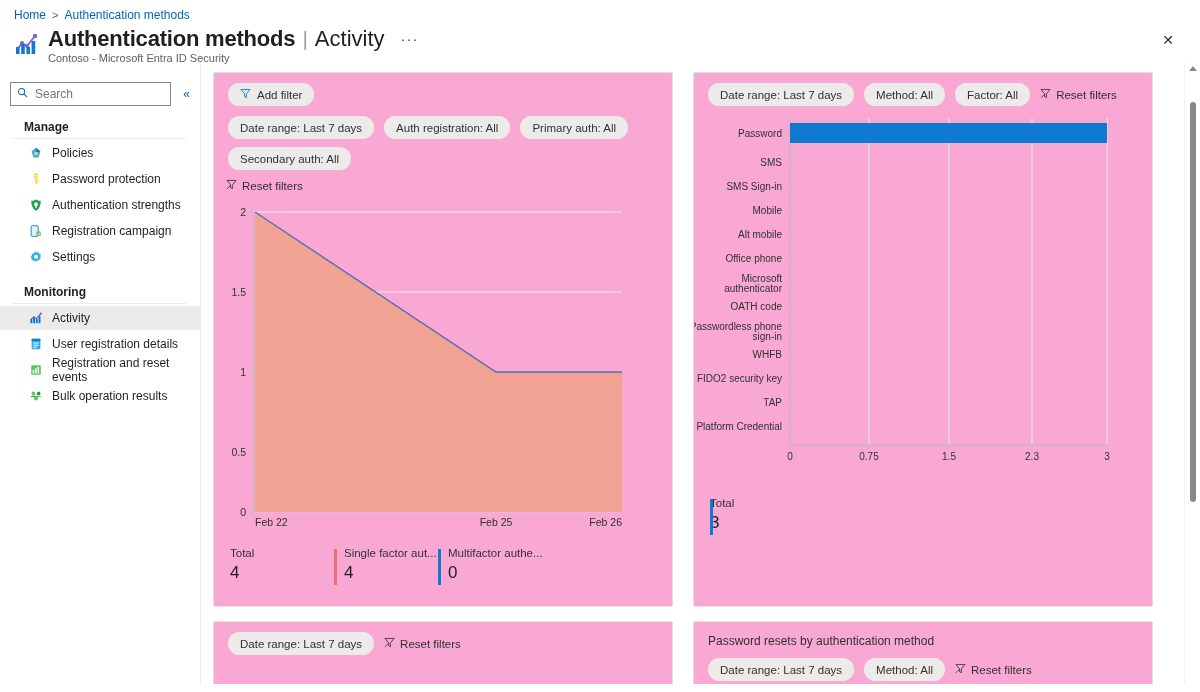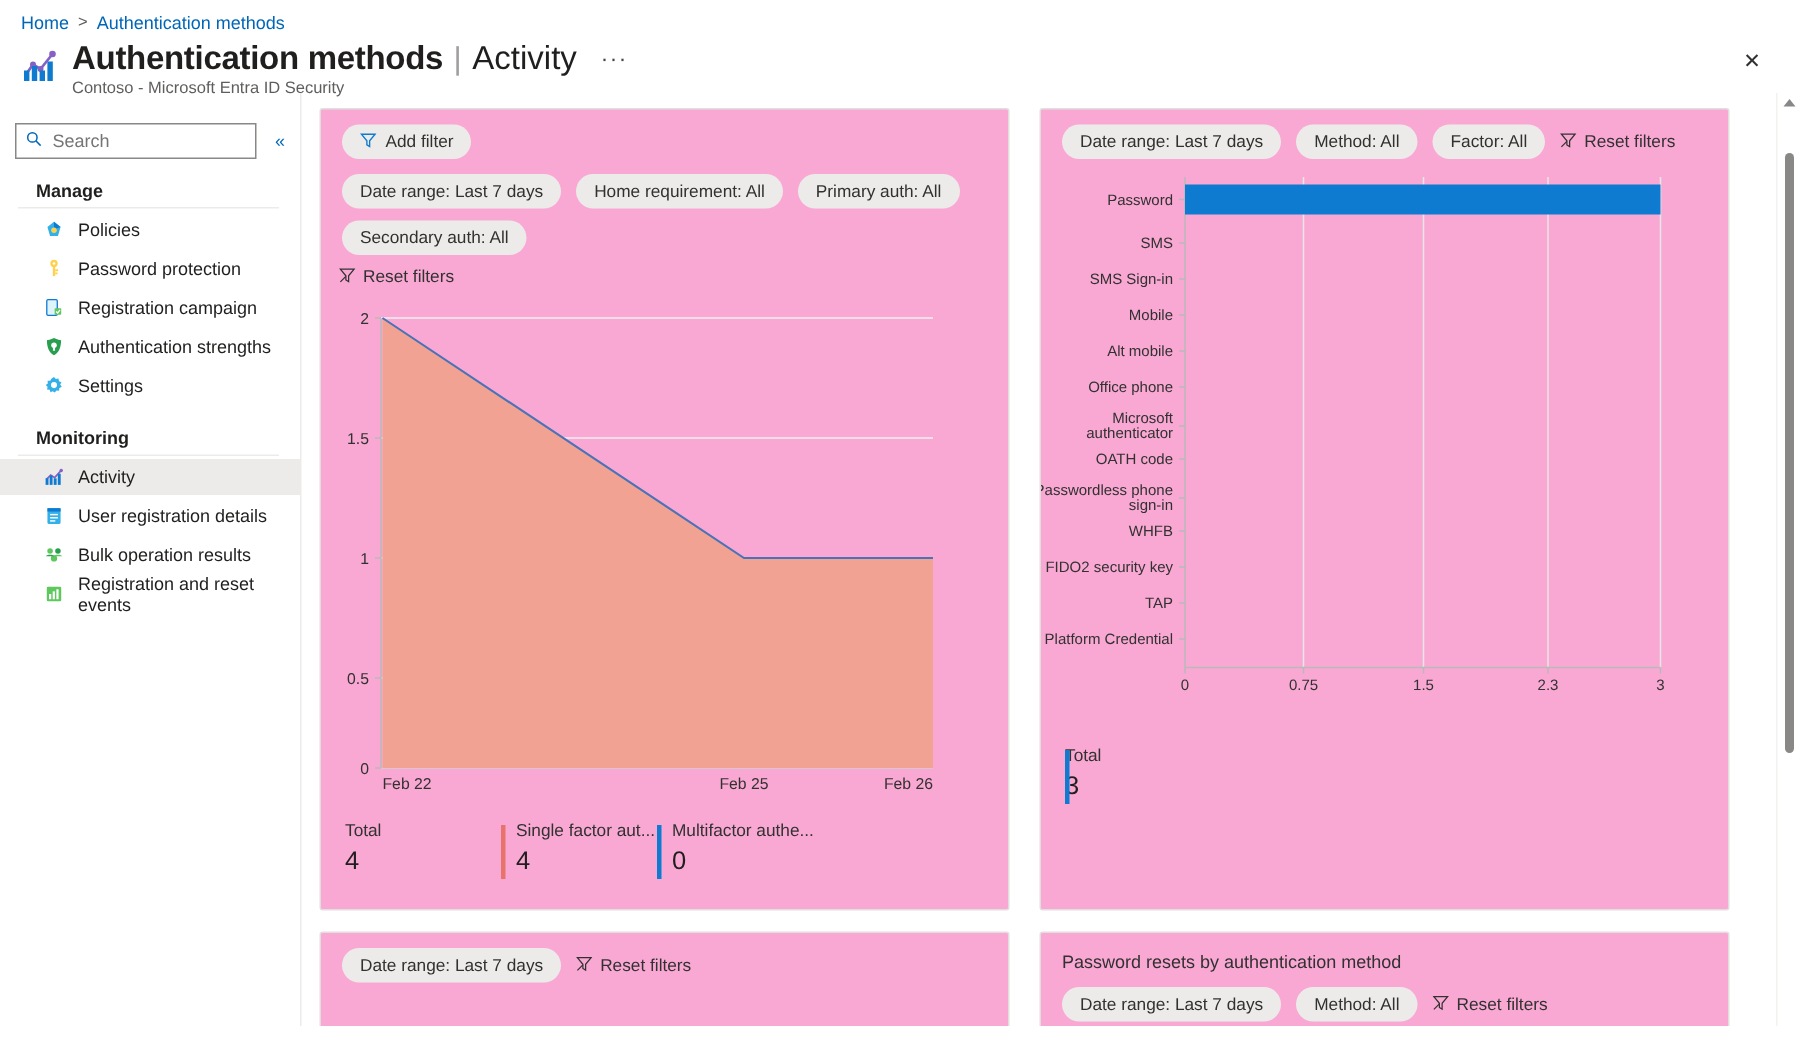--- a/index.html
+++ b/index.html
@@ -360,37 +360,37 @@
           <rect x="8.9" y="8.6" width="2.2" height="1.5" fill="#FFD24D"></rect>
           <rect x="8.9" y="11" width="1.8" height="1.4" fill="#FFD24D"></rect>
         </svg>
       </span>
       <span>Password protection</span>
     </div>
 
     <div class="nav-item">
       <span class="nav-ico">
         <svg width="14" height="14" viewBox="0 0 16 16">
+          <path d="M8 1.6 C10.6 3 12.6 3.2 13.4 3.2 C13.4 9 11.5 13 8 14.6 C4.5 13 2.6 9 2.6 3.2 C3.4 3.2 5.4 3 8 1.6 Z" fill="#2A9E4F"></path>
+          <circle cx="8" cy="7" r="2.1" fill="#ffffff"></circle>
+          <rect x="7.2" y="7.8" width="1.6" height="3.4" fill="#ffffff"></rect>
+        </svg>
+      </span>
+      <span>Authentication strengths</span>
+    </div>
+
+    <div class="nav-item">
+      <span class="nav-ico">
+        <svg width="14" height="14" viewBox="0 0 16 16">
           <rect x="2.5" y="2" width="8" height="12" rx="1" fill="#DFF3FB" stroke="#0F7BD0" stroke-width="1"></rect>
           <rect x="8.5" y="8.5" width="5" height="5" rx="0.6" fill="#5EC75E"></rect>
           <path d="M9.6 11 L10.8 12.2 L12.6 9.8" stroke="#fff" stroke-width="1" fill="none"></path>
         </svg>
       </span>
       <span>Registration campaign</span>
-    </div>
-
-    <div class="nav-item">
-      <span class="nav-ico">
-        <svg width="14" height="14" viewBox="0 0 16 16">
-          <path d="M8 1.6 C10.6 3 12.6 3.2 13.4 3.2 C13.4 9 11.5 13 8 14.6 C4.5 13 2.6 9 2.6 3.2 C3.4 3.2 5.4 3 8 1.6 Z" fill="#2A9E4F"></path>
-          <circle cx="8" cy="7" r="2.1" fill="#ffffff"></circle>
-          <rect x="7.2" y="7.8" width="1.6" height="3.4" fill="#ffffff"></rect>
-        </svg>
-      </span>
-      <span>Authentication strengths</span>
     </div>
 
     <div class="nav-item">
       <span class="nav-ico">
         <svg width="14" height="14" viewBox="0 0 16 16">
           <path d="M8 1.6 L9.4 3.1 L11.4 2.6 L11.8 4.7 L13.7 5.5 L12.7 7.3 L13.9 9 L12 10 L11.9 12 L9.9 11.8 L8.6 13.4 L7 12.3 L5.3 13.2 L4.7 11.3 L2.7 11 L3.1 9 L1.7 7.6 L3.3 6.4 L3.1 4.4 L5.1 4.4 L6.2 2.7 Z" fill="#32B0E7"></path>
           <circle cx="8" cy="7.7" r="2.3" fill="#ffffff"></circle>
         </svg>
       </span>
       <span>Settings</span>
@@ -422,60 +422,60 @@
           <rect x="5" y="8.8" width="6" height="1.1" fill="#ffffff"></rect>
           <rect x="5" y="11.2" width="4" height="1.1" fill="#ffffff"></rect>
         </svg>
       </span>
       <span>User registration details</span>
     </div>
 
     <div class="nav-item">
       <span class="nav-ico">
         <svg width="14" height="14" viewBox="0 0 16 16">
+          <rect x="2.5" y="2.5" width="11" height="11" rx="1" fill="#5EC75E"></rect>
+          <rect x="4.2" y="8" width="1.7" height="4" fill="#ffffff"></rect>
+          <rect x="7" y="6" width="1.7" height="6" fill="#ffffff"></rect>
+          <rect x="9.8" y="4.4" width="1.7" height="7.6" fill="#ffffff"></rect>
+        </svg>
+      </span>
+      <span>Registration and reset events</span>
+    </div>
+
+    <div class="nav-item">
+      <span class="nav-ico">
+        <svg width="14" height="14" viewBox="0 0 16 16">
           <circle cx="5" cy="5" r="2.1" fill="#5EC75E"></circle>
           <circle cx="11" cy="5" r="2.1" fill="#2A9E4F"></circle>
           <circle cx="8" cy="10.6" r="2.4" fill="#5EC75E"></circle>
           <path d="M1.8 9 C1.8 7.3 8.2 7.3 8.2 9 Z" fill="#2A9E4F"></path>
           <path d="M7.8 9 C7.8 7.3 14.2 7.3 14.2 9 Z" fill="#5EC75E"></path>
         </svg>
       </span>
       <span>Bulk operation results</span>
-    </div>
-
-    <div class="nav-item">
-      <span class="nav-ico">
-        <svg width="14" height="14" viewBox="0 0 16 16">
-          <rect x="2.5" y="2.5" width="11" height="11" rx="1" fill="#5EC75E"></rect>
-          <rect x="4.2" y="8" width="1.7" height="4" fill="#ffffff"></rect>
-          <rect x="7" y="6" width="1.7" height="6" fill="#ffffff"></rect>
-          <rect x="9.8" y="4.4" width="1.7" height="7.6" fill="#ffffff"></rect>
-        </svg>
-      </span>
-      <span>Registration and reset events</span>
     </div>
   </div>
 
   <div class="content">
     <div class="cards-grid">
 
       <div class="card card-lg">
         <div class="filter-area">
           <div class="chip">
             <span>
               <svg width="11" height="11" viewBox="0 0 12 12">
                 <path d="M1 1.6 H11 L7 6.4 V10.6 L5 9.4 V6.4 Z" fill="none" stroke="#0F7BD0" stroke-width="1"></path>
               </svg>
             </span>
             <span>Add filter</span>
           </div>
         </div>
         <div class="filter-area">
           <div class="chip">Date range: Last 7 days</div>
-          <div class="chip">Home requirement: All</div>
+          <div class="chip">Auth registration: All</div>
           <div class="chip">Primary auth: All</div>
           <div class="chip">Secondary auth: All</div>
         </div>
         <div class="reset-row">
           <span class="reset-link">
             <span>
               <svg width="11" height="11" viewBox="0 0 12 12">
                 <path d="M1 1.6 H11 L7 6.4 V10.6 L5 9.4 V6.4 Z" fill="none" stroke="#323130" stroke-width="0.9"></path>
                 <line x1="1" y1="10.8" x2="5" y2="6.8" stroke="#323130" stroke-width="0.9"></line>
               </svg>

